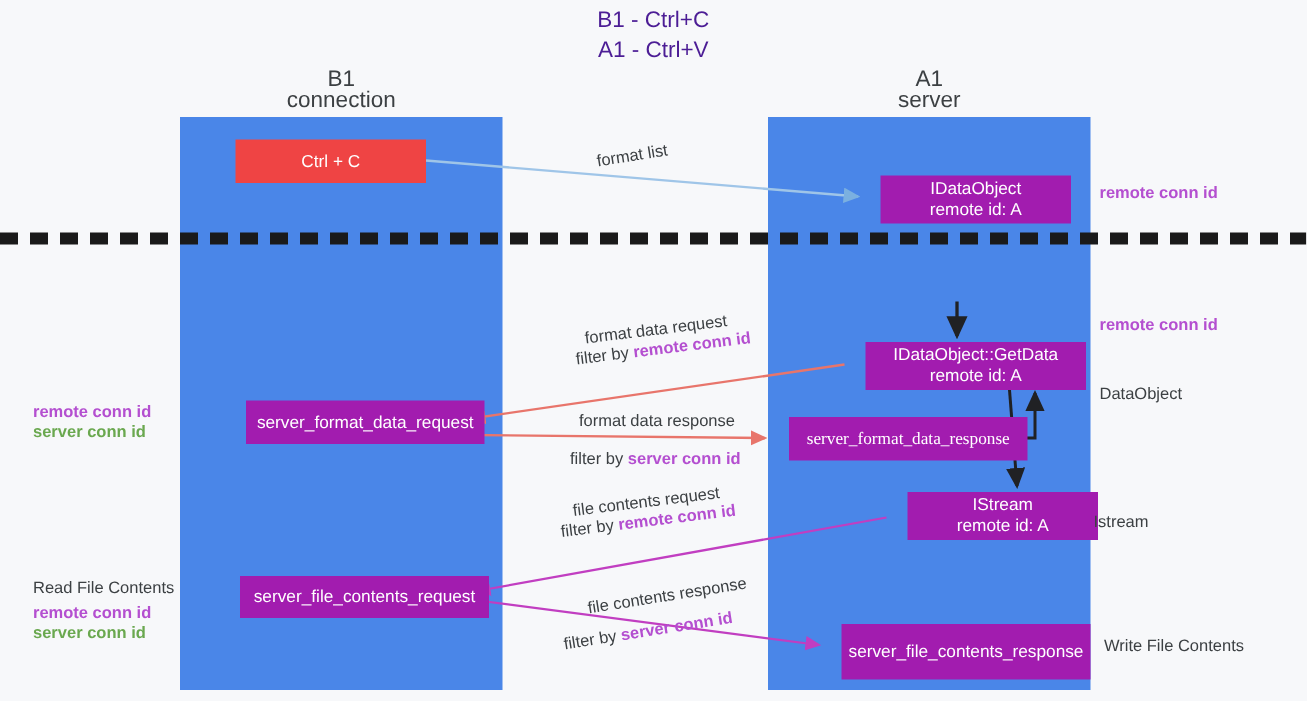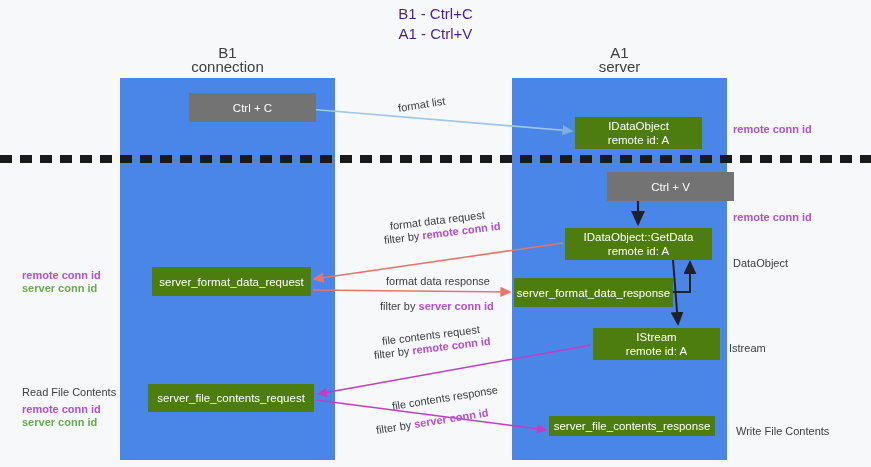--- a/index.html
+++ b/index.html
@@ -56,32 +56,32 @@
     flex-direction: column;
     align-items: center;
     justify-content: center;
     color: #ffffff;
     font-size: 11.5px;
     line-height: 14px;
     text-align: center;
     white-space: pre-line;
     z-index: 6;
   }
-  .box.green { background: #737373; margin-left: 32px; }
-  .box.orange { background: #4d7c0f; }
+  .box.green { background: #ef4444; }
+  .box.orange { background: #a21caf; margin-left: 12px; }
 
   #box-ctrlc   { left: 157px; top: 93px;  width: 127px; height: 29px; }
   #box-idobj   { left: 575px; top: 117px; width: 127px; height: 32px; }
   #box-ctrlv   { left: 575px; top: 172px; width: 127px; height: 29px; }
   #box-getdata { left: 565px; top: 228px; width: 147px; height: 32px; }
   #box-sfdreq  { left: 152px; top: 267px; width: 159px; height: 29px; }
-  #box-sfdres  { left: 514px; top: 278px; width: 159px; height: 29px; }
+  #box-sfdres  { left: 514px; top: 278px; width: 159px; height: 29px; font-family: Liberation Serif, serif; }
   #box-istream { left: 593px; top: 328px; width: 127px; height: 32px; }
   #box-sfcreq  { left: 148px; top: 384px; width: 166px; height: 28px; }
-  #box-sfcres  { left: 549px; top: 416px; width: 166px; height: 20px; }
+  #box-sfcres  { left: 549px; top: 416px; width: 166px; height: 37px; }
 
   
   #divider {
     left: 0;
     top: 155px;
     width: 871px;
     height: 8px;
     background-image: repeating-linear-gradient(
       to right, #1a1a1a 0px, #1a1a1a 12px, rgba(0,0,0,0) 12px, rgba(0,0,0,0) 20px);
     z-index: 9;
@@ -181,21 +181,20 @@
     <path d="M591,345 L318,394" stroke="#c13ec1" stroke-width="1.5" fill="none" marker-end="url(#ah-mag)"></path>
 
     <path d="M316,400 L546,430" stroke="#c13ec1" stroke-width="1.5" fill="none" marker-end="url(#ah-mag)"></path>
   </svg>
 
   <div class="abs" id="divider"></div>
 
   <div class="abs box green" id="box-ctrlc">Ctrl + C</div>
   <div class="abs box orange" id="box-idobj">IDataObject
 remote id: A</div>
-  <div class="abs box green" id="box-ctrlv">Ctrl + V</div>
   <div class="abs box orange" id="box-getdata">IDataObject::GetData
 remote id: A</div>
   <div class="abs box orange" id="box-sfdreq">server_format_data_request</div>
   <div class="abs box orange" id="box-sfdres">server_format_data_response</div>
   <div class="abs box orange" id="box-istream">IStream
 remote id: A</div>
   <div class="abs box orange" id="box-sfcreq">server_file_contents_request</div>
   <div class="abs box orange" id="box-sfcres">server_file_contents_response</div>
 
   <div class="abs lbl slant-s" id="lbl-formatlist">format list</div>

